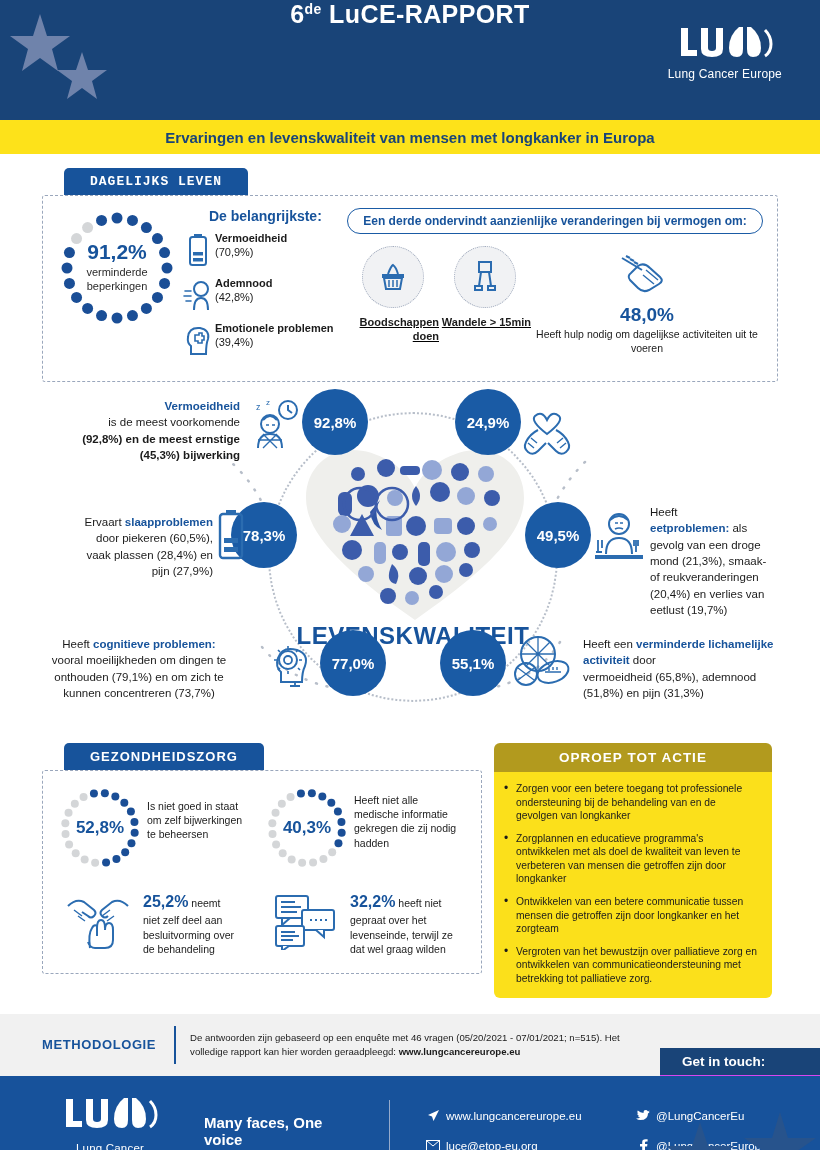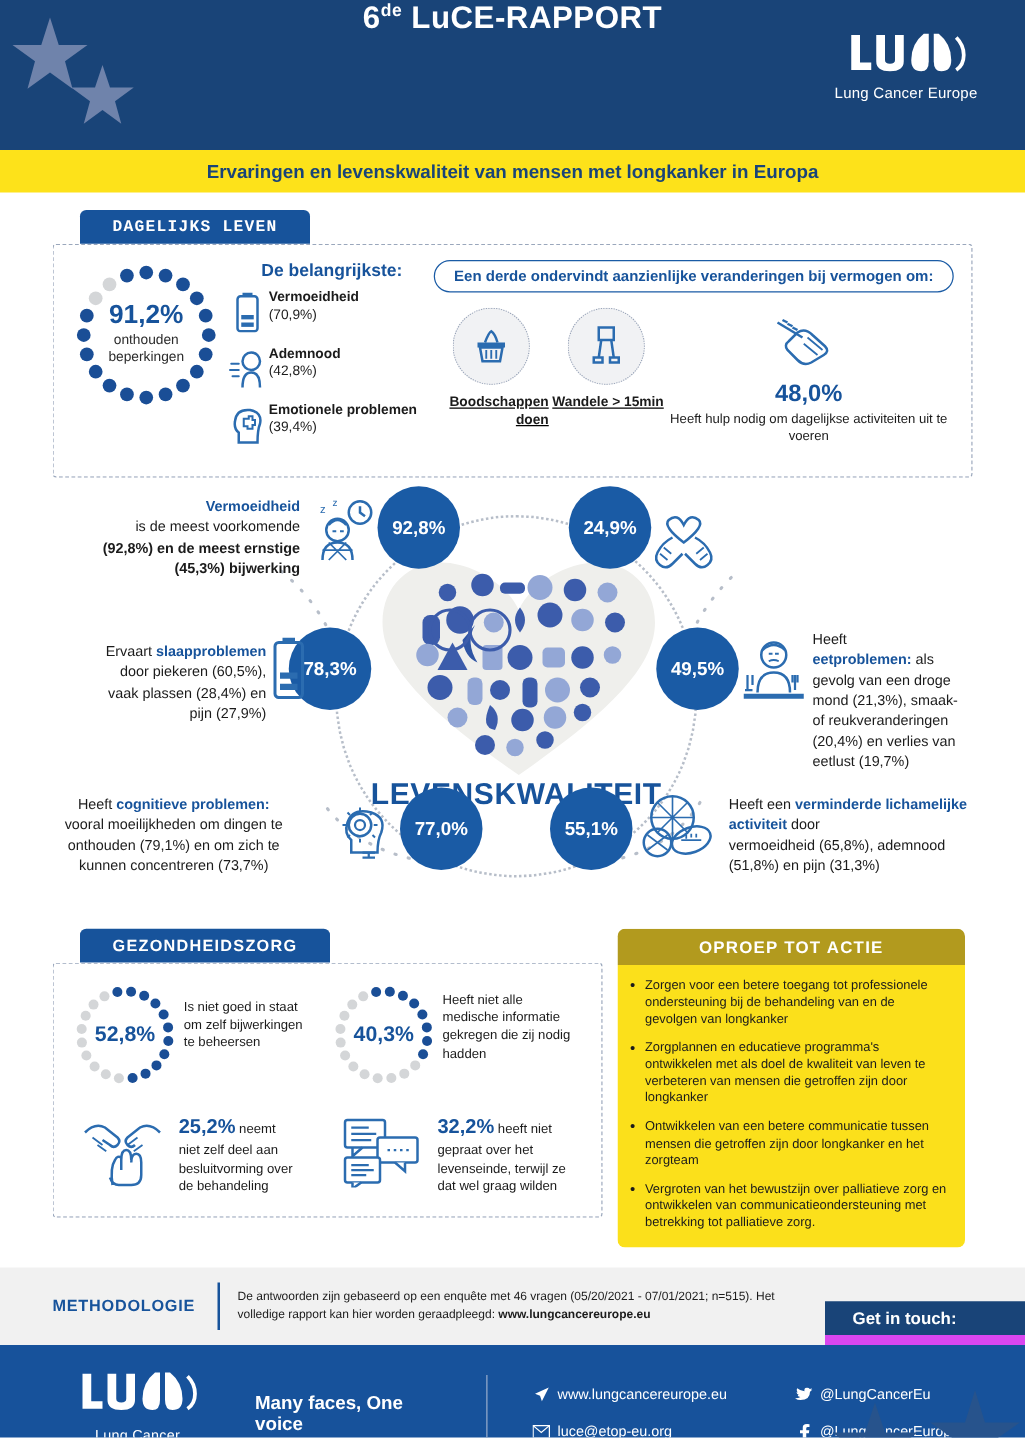--- a/index.html
+++ b/index.html
@@ -121,21 +121,21 @@
 
   
   .method { background:#F1F1F1; height:62px; margin-top:16px; position:relative; display:flex; align-items:center; }
   .method-label { color:#17539B; font-weight:bold; font-size:13px; letter-spacing:.6px; margin-left:42px; }
   .method-div { width:2px; height:38px; background:#17539B; margin:0 14px 0 18px; }
   .method-txt { font-size:9.6px; line-height:1.45; color:#1b1b1b; max-width:430px; }
   .method-txt b { font-weight:bold; }
   .getintouch {
     position:absolute; right:0; bottom:0; background:#194478; color:#fff;
     font-weight:bold; font-size:13.5px; padding:6px 14px 6px 22px; width:160px;
-    border-bottom:8px solid #d946ef;
+    border-bottom:1px solid #d946ef;
   }
 
   
   .footer { background:#17529B; height:110px; position:relative; display:flex; align-items:center; overflow:hidden; }
   .foot-logo { margin-left:62px; text-align:center; }
   .foot-logo .logo-sub { font-size:11.5px; }
   .slogan { color:#fff; font-size:15px; font-weight:bold; margin-left:46px; }
   .foot-div { width:1.5px; height:62px; background:#95AACB; margin-left:46px; }
   .contacts { display:flex; margin-left:30px; }
   .ccol { display:flex; flex-direction:column; justify-content:center; }
@@ -201,21 +201,21 @@
               <circle cx="12.447174185242325" cy="75.45084971874738" r="5.5" fill="#1A4E96"></circle>
               <circle cx="10" cy="60.00000000000001" r="5.5" fill="#1A4E96"></circle>
               <circle cx="12.447174185242325" cy="44.549150281252615" r="5.5" fill="#1A4E96"></circle>
               <circle cx="19.549150281252622" cy="30.61073738537635" r="5.5" fill="#D4D6D8"></circle>
               <circle cx="30.61073738537634" cy="19.549150281252636" r="5.5" fill="#D4D6D8"></circle>
             </g>
         </svg>
         <div class="center">
           <div class="pct">91,2%</div>
           <div class="cap">
-            <span>onthouden</span><br>
+            <span>verminderde</span><br>
             <span>beperkingen</span>
           </div>
         </div>
       </div>
 
       <div class="topthree">
         <h4>De belangrijkste:</h4>
 
         <div class="tt-row">
           <div class="tt-ico">

